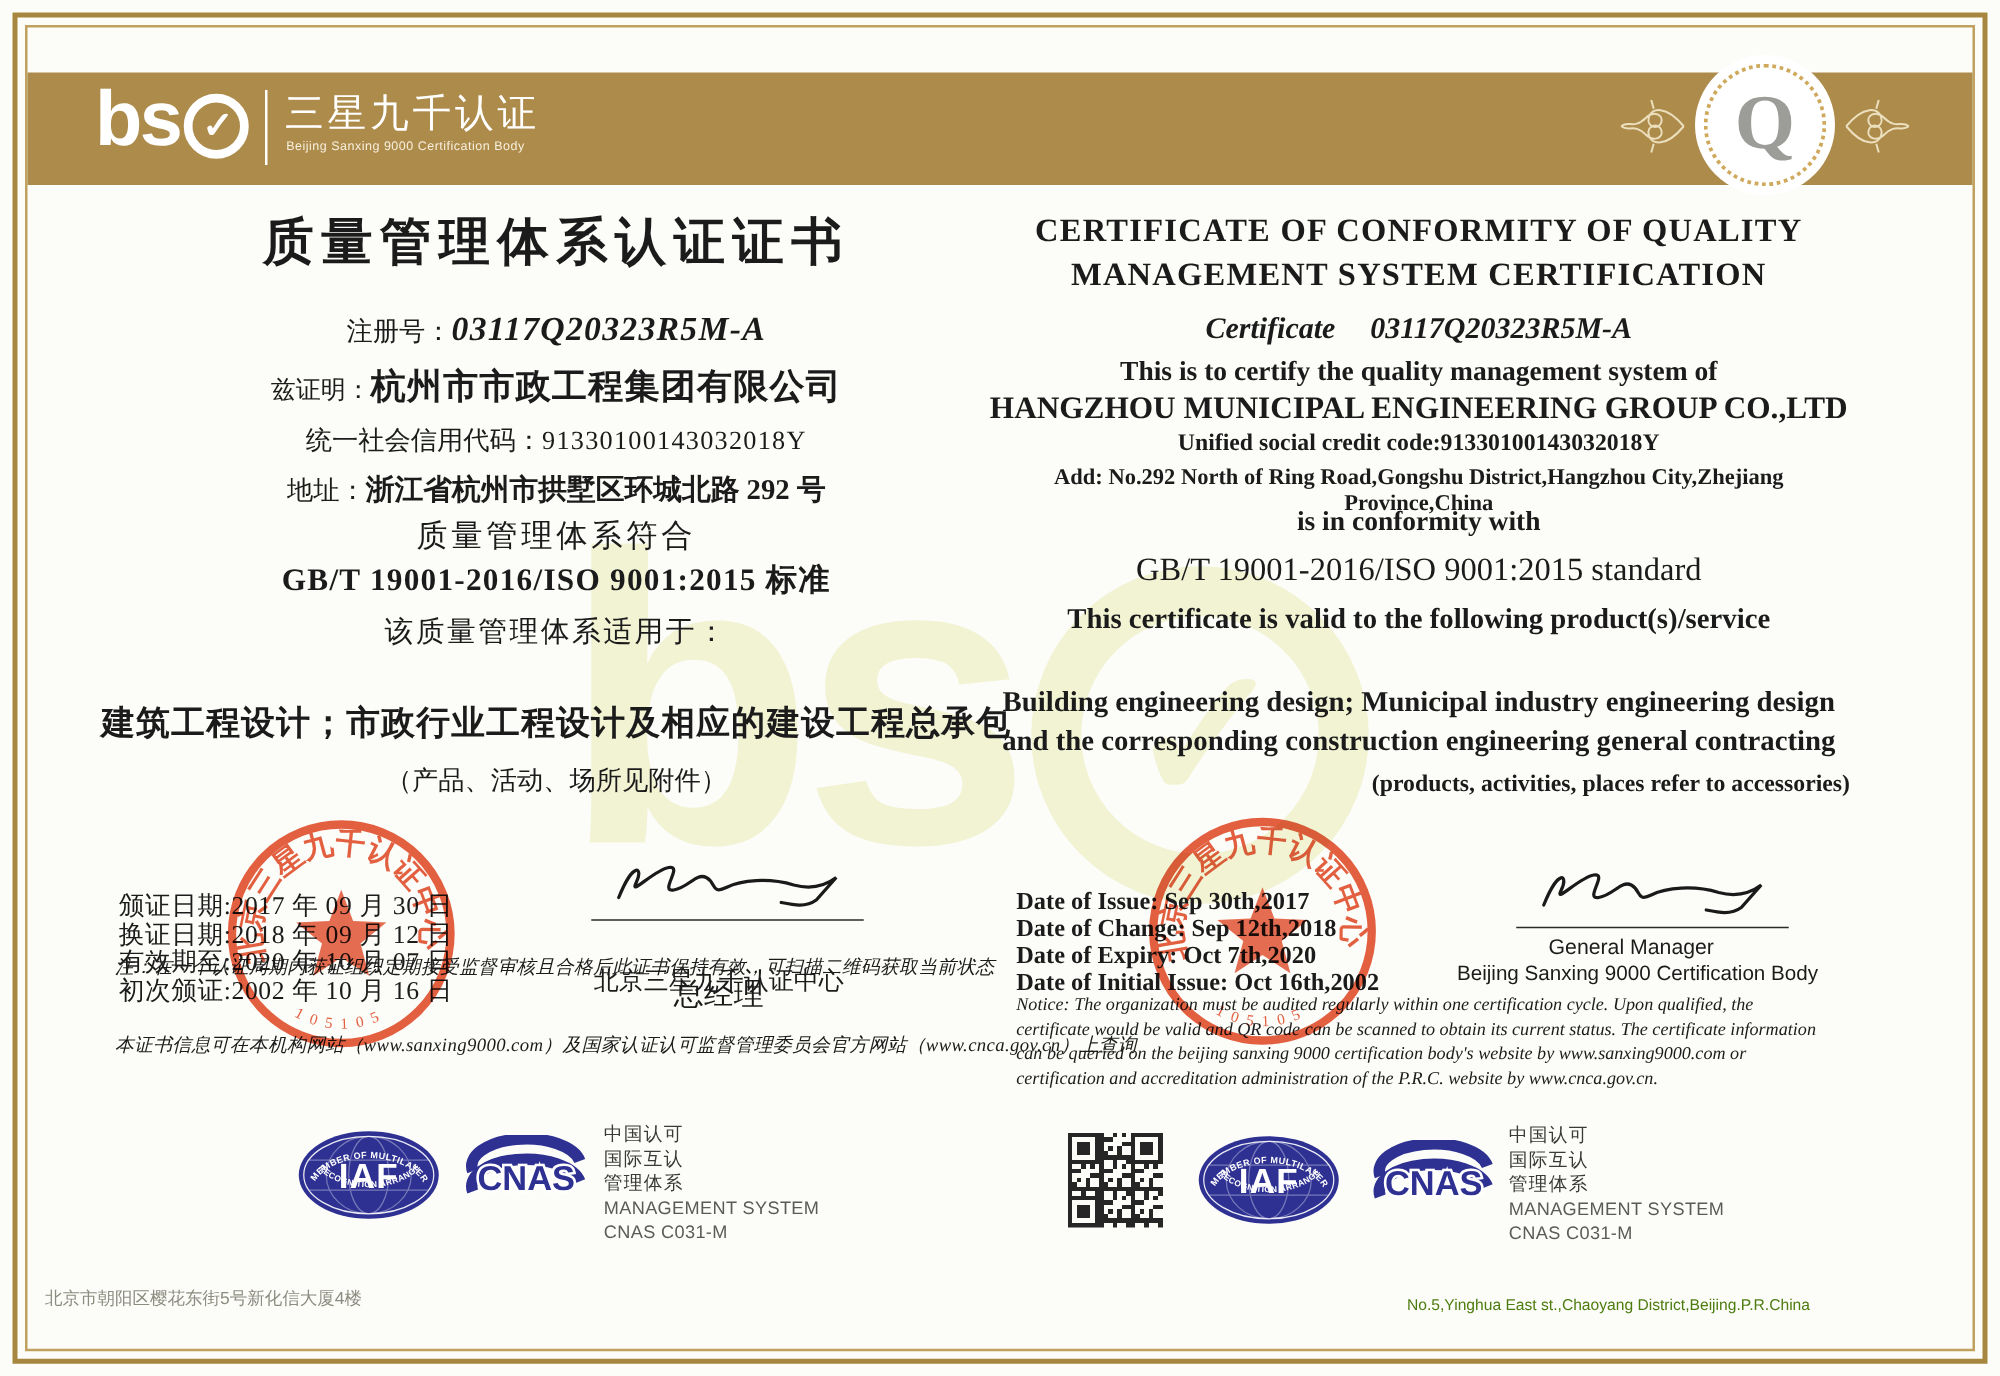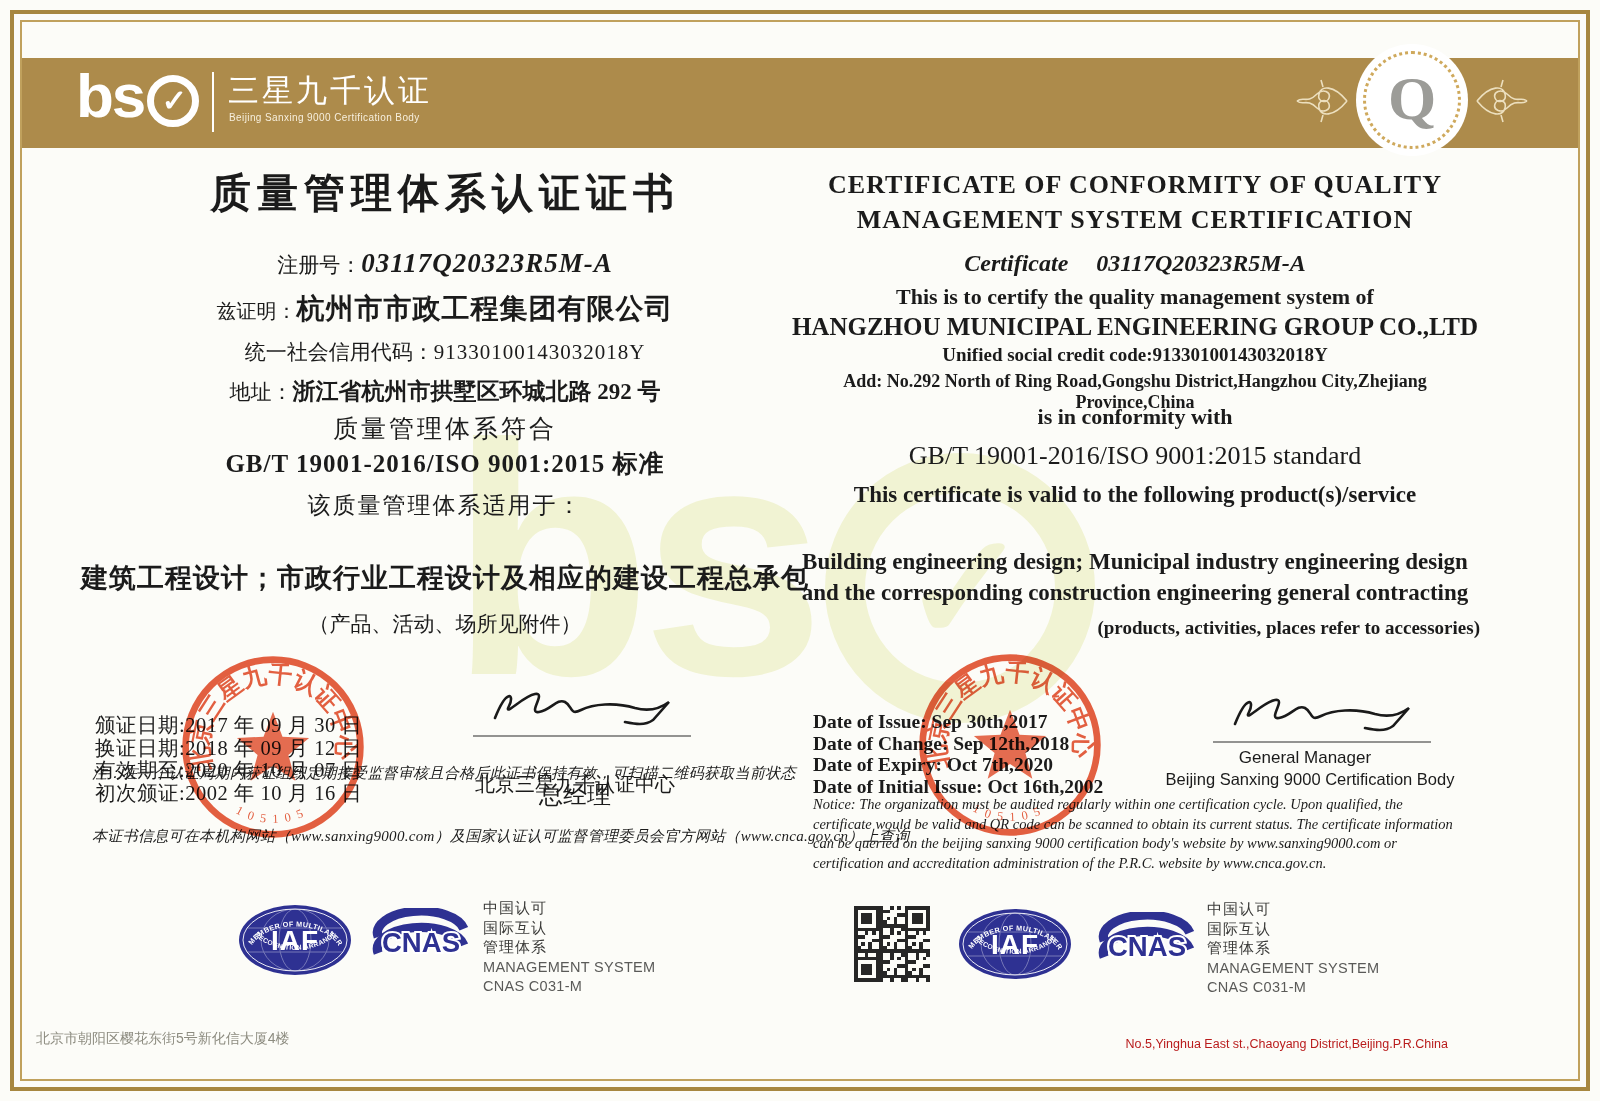--- a/index.html
+++ b/index.html
@@ -61,21 +61,21 @@
   .en-scope{font-size:23px;font-weight:bold;}
   .en-scopenote{font-size:19px;font-weight:bold;text-align:right;}
 
   .stamp{position:absolute;width:190px;height:190px;z-index:5;opacity:.88;mix-blend-mode:multiply;}
 
   .accr-text{position:absolute;z-index:2;font-size:15px;line-height:19.5px;color:#3a3a38;letter-spacing:1px;}
   .accr-text .en{font-family:"Liberation Sans",sans-serif;font-size:14.5px;color:#5a5a58;letter-spacing:.3px;}
   .qr{position:absolute;left:853px;top:906px;z-index:2;}
 
   .footer-cn{position:absolute;left:36px;top:1030px;z-index:2;font-family:"Liberation Sans",sans-serif;font-size:14px;color:#8d8c80;}
-  .footer-en{position:absolute;right:152px;top:1037px;z-index:2;font-family:"Liberation Sans",sans-serif;font-size:12.5px;color:#b91c1c;}
+  .footer-en{position:absolute;right:152px;top:1037px;z-index:2;font-family:"Liberation Sans",sans-serif;font-size:12.5px;color:#4d7c0f;}
 
   .watermark{position:absolute;left:450px;top:370px;z-index:0;color:#f1f3d3;display:flex;align-items:center;
         font-family:"Liberation Sans",sans-serif;font-weight:bold;font-size:330px;letter-spacing:-10px;}
   .wm-circle{width:190px;height:190px;border:40px solid #f1f3d3;border-radius:50%;margin-left:10px;margin-top:55px;
         display:flex;align-items:center;justify-content:center;font-size:150px;}
 </style>
 </head>
 <body>
 
 <div class="page">

